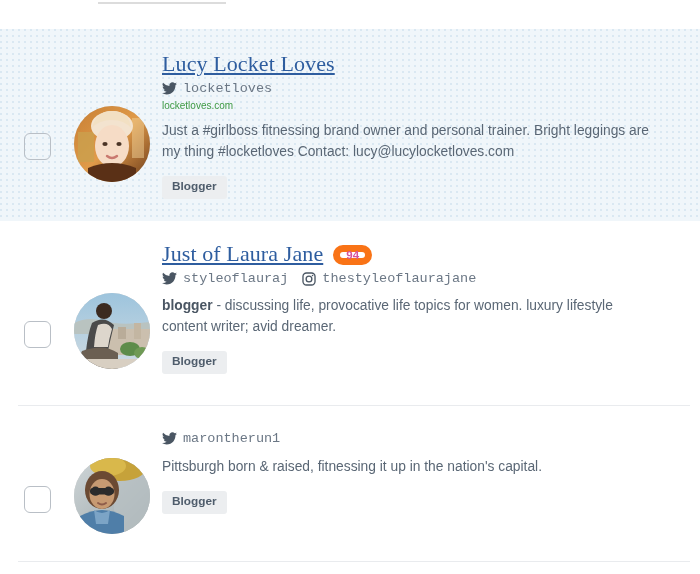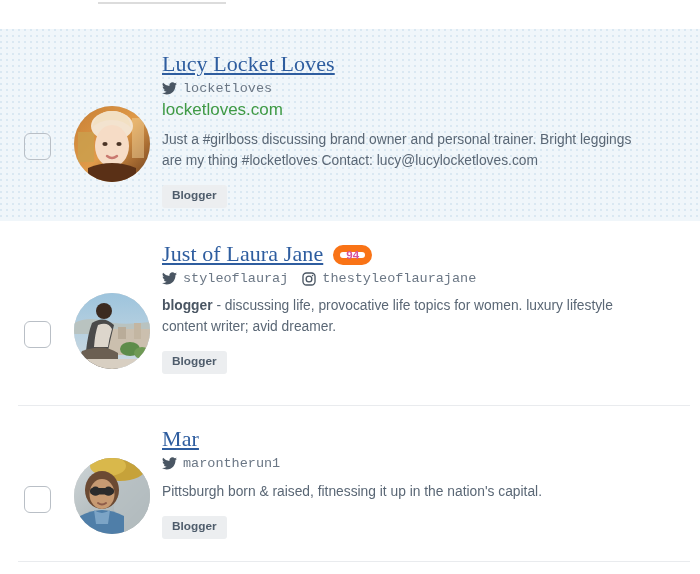--- a/index.html
+++ b/index.html
@@ -91,21 +91,21 @@
     position: relative; top: 1px;
   }
 
   .handles { display: flex; align-items: center; gap: 14px; margin-top: 5px; font-family: Liberation Mono, monospace; }
   .handle { display: inline-flex; align-items: center; gap: 6px; color: #6b7785; font-size: 13.5px; }
   .handle .ic { display: inline-flex; align-items: center; }
   .handle .ic svg { display: block; }
 
   .site {
     display: block; margin-top: 4px;
-    color: #3f9a45; font-size: 17px; text-decoration: none;
+    color: #3f9a45; font-size: 10px; text-decoration: none;
   }
 
   .bio {
     margin-top: 10px;
     color: #5a6775;
     font-size: 13.8px;
     line-height: 1.52;
     max-width: 490px;
   }
   .bio b { color: #4a5663; font-weight: 700; }
@@ -165,21 +165,21 @@
           <span class="handle">
             <span class="ic">
               <svg width="15" height="13" viewBox="0 0 24 20">
                   <path fill="#4a5663" d="M24 2.4c-.9.4-1.8.7-2.8.8 1-.6 1.8-1.6 2.2-2.7-1 .6-2 1-3.1 1.2A4.9 4.9 0 0 0 16.7 0c-2.7 0-4.9 2.2-4.9 4.9 0 .4 0 .8.1 1.1A13.9 13.9 0 0 1 1.7.9 4.9 4.9 0 0 0 3.2 7.4 4.8 4.8 0 0 1 1 6.8v.1c0 2.4 1.7 4.4 3.9 4.8-.4.1-.8.2-1.3.2-.3 0-.6 0-.9-.1a4.9 4.9 0 0 0 4.6 3.4A9.9 9.9 0 0 1 0 17.3a13.9 13.9 0 0 0 7.5 2.2c9.1 0 14-7.5 14-14v-.6c1-.7 1.8-1.6 2.5-2.5z"></path>
                 </svg>
             </span>
             <span>locketloves</span>
           </span>
         </div>
         <a class="site" href="#">locketloves.com</a>
-        <div class="bio">Just a #girlboss discussing brand owner and personal trainer. Bright leggings are my thing #locketloves Contact: lucy@lucylocketloves.com</div>
+        <div class="bio">Just a #girlboss fitnessing brand owner and personal trainer. Bright leggings are my thing #locketloves Contact: lucy@lucylocketloves.com</div>
         <div class="tags">
           <span class="tag">Blogger</span>
         </div>
       </div>
     </div>
 
     <div class="card c2">
       <div class="sep"></div>
       <div class="cb-col">
         <div class="checkbox"></div>
@@ -263,23 +263,20 @@
             <rect x="16" y="30" width="24" height="6.5" rx="3" fill="#2b2b2b"></rect>
             <circle cx="21.5" cy="33.2" r="4.6" fill="#2b2b2b"></circle>
             <circle cx="34.5" cy="33.2" r="4.6" fill="#2b2b2b"></circle>
             <path d="M24 45 q4 3 8 0" stroke="#8e5c4a" stroke-width="2" fill="none" stroke-linecap="round"></path>
             <path d="M6 58 q22 -12 44 0 l0 18 l-44 0 z" fill="#4f7ea8"></path>
             <path d="M20 52 q8 6 16 0 l-2 14 l-12 0 z" fill="#7ca4c6"></path>
           </svg>
         </div>
       </div>
       <div class="body-col">
-        <div class="name-row">
-          <a class="name" href="#">Mar</a>
-        </div>
         <div class="handles">
           <span class="handle">
             <span class="ic">
               <svg width="15" height="13" viewBox="0 0 24 20">
                   <path fill="#4a5663" d="M24 2.4c-.9.4-1.8.7-2.8.8 1-.6 1.8-1.6 2.2-2.7-1 .6-2 1-3.1 1.2A4.9 4.9 0 0 0 16.7 0c-2.7 0-4.9 2.2-4.9 4.9 0 .4 0 .8.1 1.1A13.9 13.9 0 0 1 1.7.9 4.9 4.9 0 0 0 3.2 7.4 4.8 4.8 0 0 1 1 6.8v.1c0 2.4 1.7 4.4 3.9 4.8-.4.1-.8.2-1.3.2-.3 0-.6 0-.9-.1a4.9 4.9 0 0 0 4.6 3.4A9.9 9.9 0 0 1 0 17.3a13.9 13.9 0 0 0 7.5 2.2c9.1 0 14-7.5 14-14v-.6c1-.7 1.8-1.6 2.5-2.5z"></path>
                 </svg>
             </span>
             <span>marontherun1</span>
           </span>
         </div>

